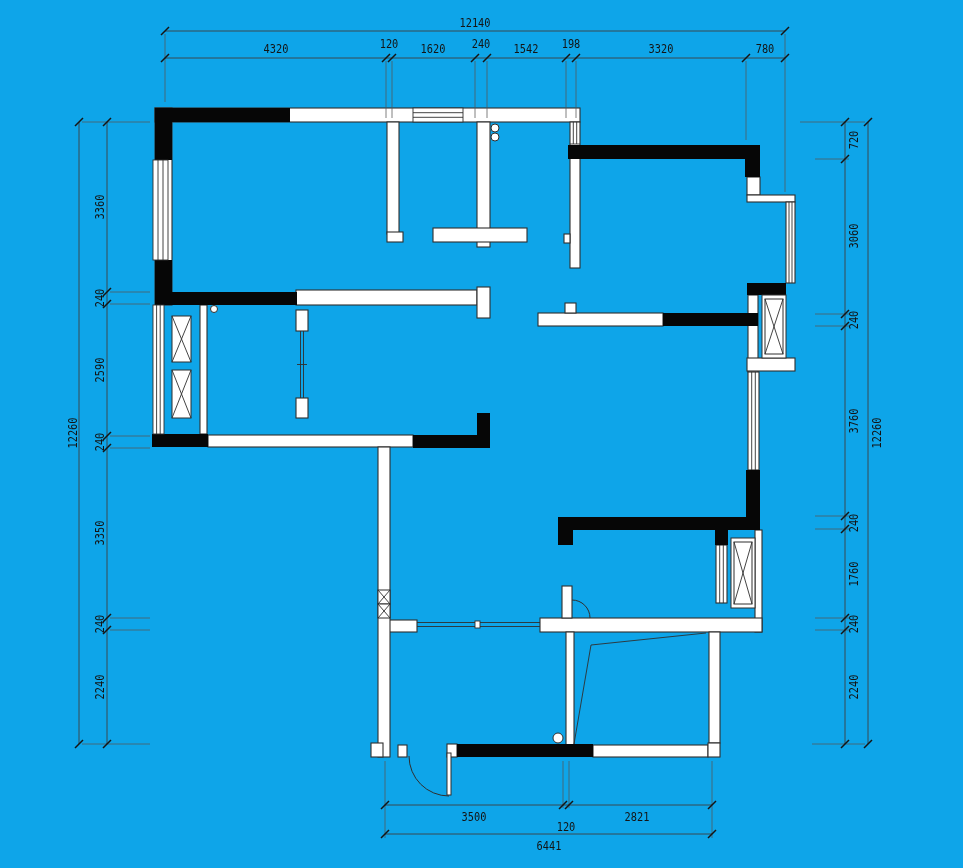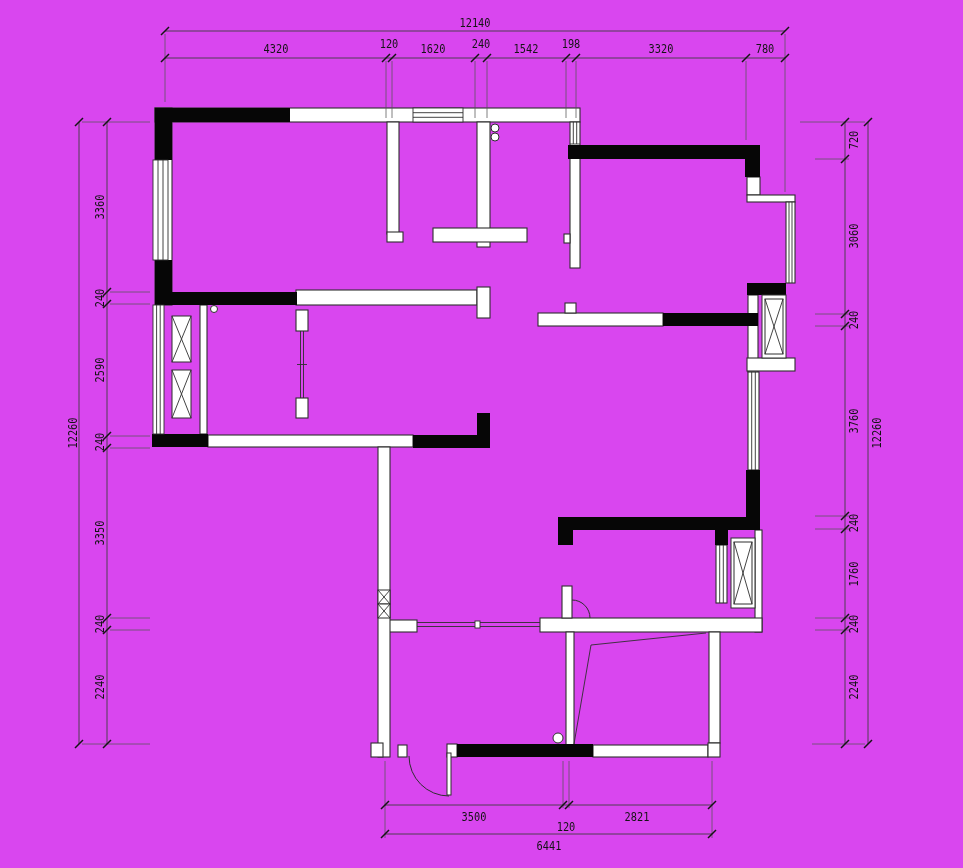--- a/index.html
+++ b/index.html
@@ -1,16 +1,16 @@
 <!DOCTYPE html>
 <html><head>
 <meta charset="utf-8">
 <style>
   html,body{margin:0;padding:0;background:#ffffff;}
-  .stage{position:relative;width:963px;height:868px;background:#d946ef;overflow:hidden;
+  .stage{position:relative;width:963px;height:868px;background:#0ea5e9;overflow:hidden;
          font-family:"DejaVu Sans Mono", monospace;}
   svg{display:block}
   text.dimtext{font-family:"DejaVu Sans Mono", monospace;font-size:13px;fill:#141414;}
 </style>
 </head>
 <body>
 
 <div class="stage">
 <svg width="963" height="868" viewBox="0 0 963 868">
 

